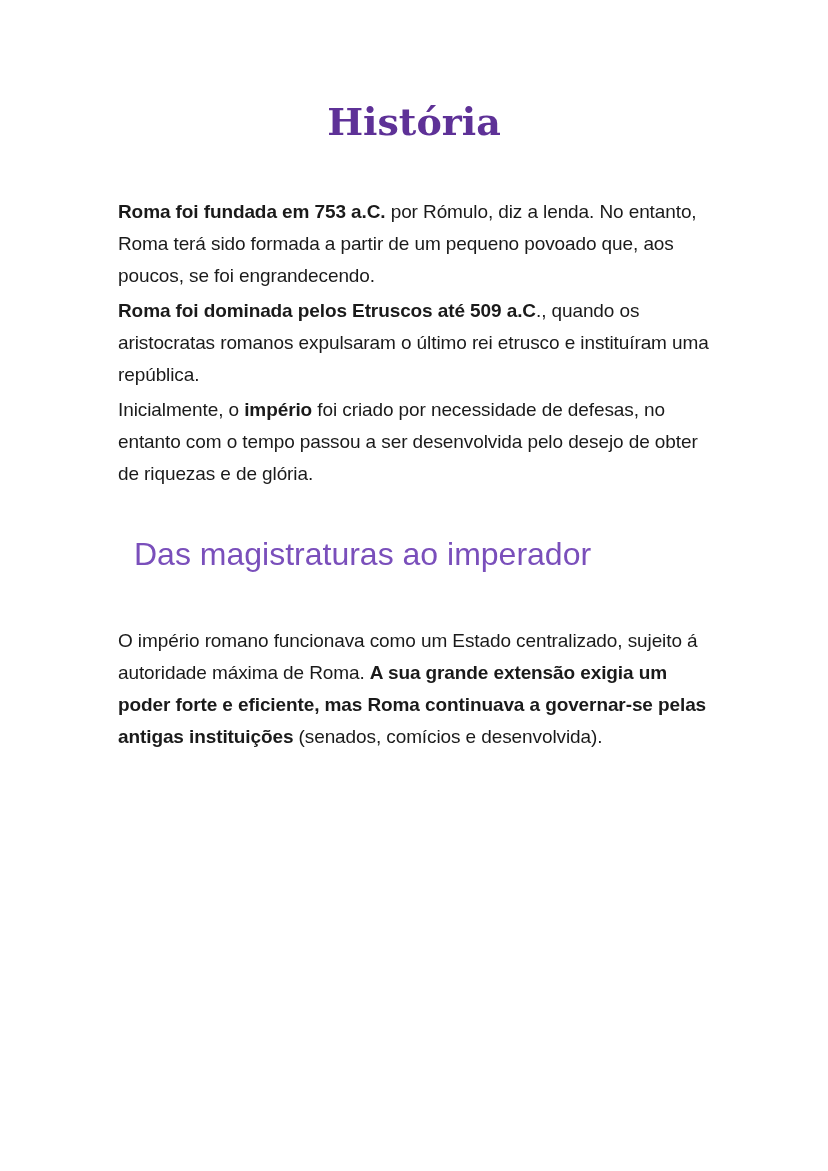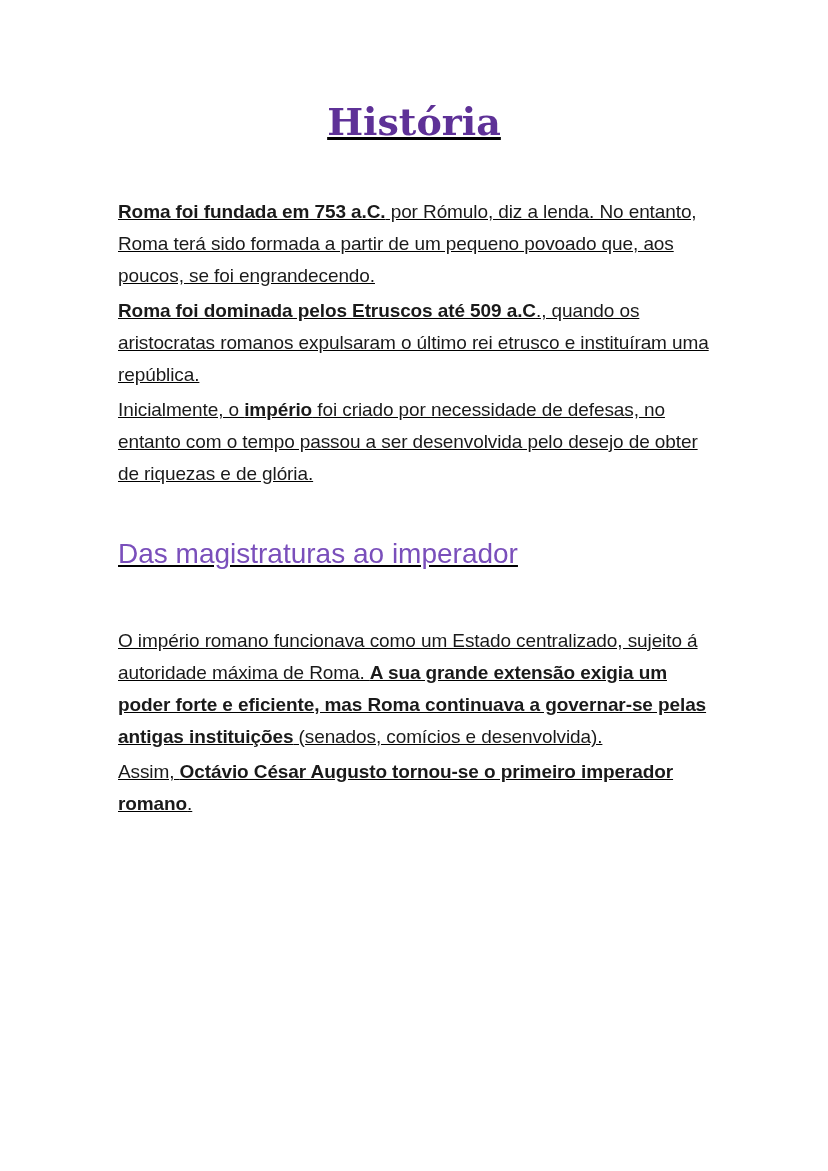--- a/index.html
+++ b/index.html
@@ -15,21 +15,20 @@
     height: 1171px;
     background: var(--page-bg);
     font-family: "Liberation Sans", sans-serif;
   }
   .page {
     position: relative;
     width: 828px;
     height: 1055px;
     background: var(--page-bg);
     overflow: hidden;
-    text-decoration: underline;
   }
   .doc-title {
     margin: 98px 0 50px 0;
     text-align: center;
     font-family: "DejaVu Serif", serif;
     font-weight: bold;
     font-size: 38px;
     line-height: 48px;
     letter-spacing: 0px;
     color: var(--title-color);
@@ -40,23 +39,23 @@
   .content p {
     margin: 0 0 3px 0;
     font-size: 19px;
     line-height: 32px;
     letter-spacing: -0.1px;
     color: var(--body-color);
   }
   .b  { font-weight: bold; margin-top: 16px; }
   .bi { font-weight: bold; font-style: italic; }
   .section-heading {
-    margin: 45px 0 52px 0;
+    margin: 45px 0 52px 16px;
     font-weight: 400;
-    font-size: 28px;
+    font-size: 32px;
     line-height: 38px;
     color: var(--heading-color);
   }
 </style>
 </head>
 <body>
 
 <div class="page">
 
   <h1 class="doc-title">História</h1>
@@ -68,16 +67,15 @@
     <p><span class="b">Roma foi dominada pelos Etruscos até 509 a.C</span><span>., quando os aristocratas romanos expulsaram o último rei etrusco e instituíram uma república.</span></p>
 
     <p><span>Inicialmente, o </span><span class="b">império</span><span> foi criado por necessidade de defesas, no entanto com o tempo passou a ser desenvolvida pelo desejo de obter de riquezas e de glória.</span></p>
 
 
     <h2 class="section-heading">Das magistraturas ao imperador</h2>
 
     <p><span>O império romano funcionava como um Estado centralizado, sujeito á autoridade máxima de Roma. </span><span class="b">A sua grande extensão exigia um poder forte e eficiente, mas Roma continuava a governar-se pelas antigas instituições</span><span> (senados, comícios e desenvolvida).</span></p>
 
 
-    <p><span>Assim, </span><span class="b">Octávio César Augusto tornou-se o primeiro imperador romano</span><span>.</span></p>
 
   </div>
 </div>
 
 </body></html>

